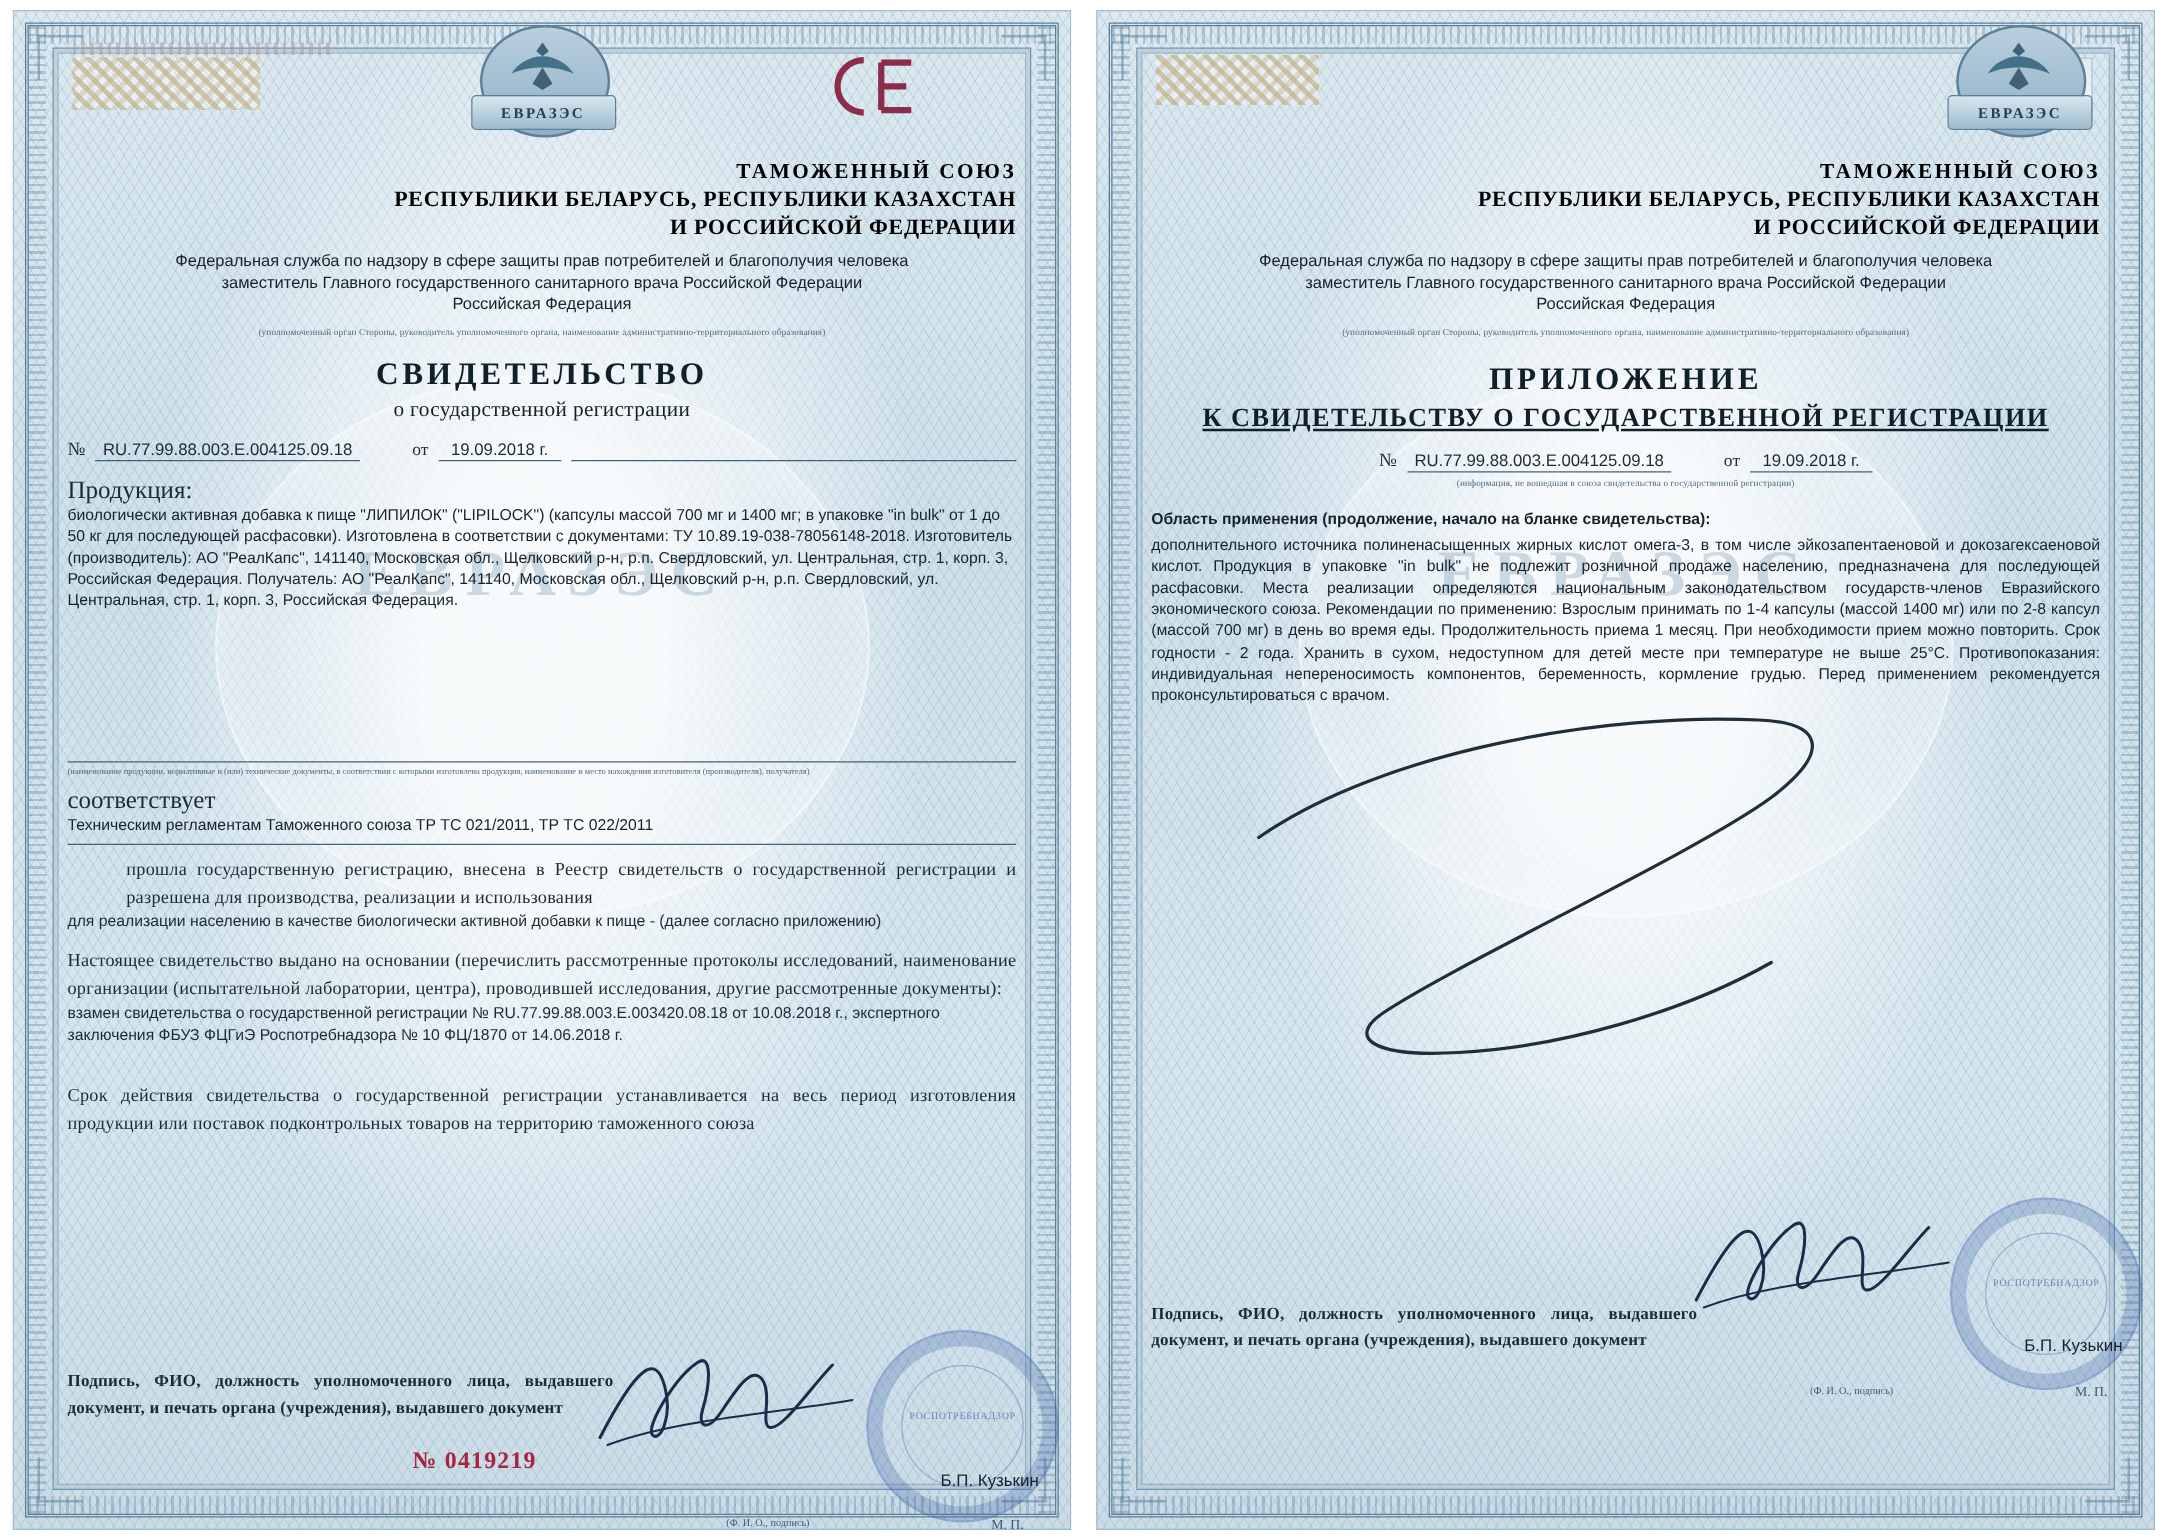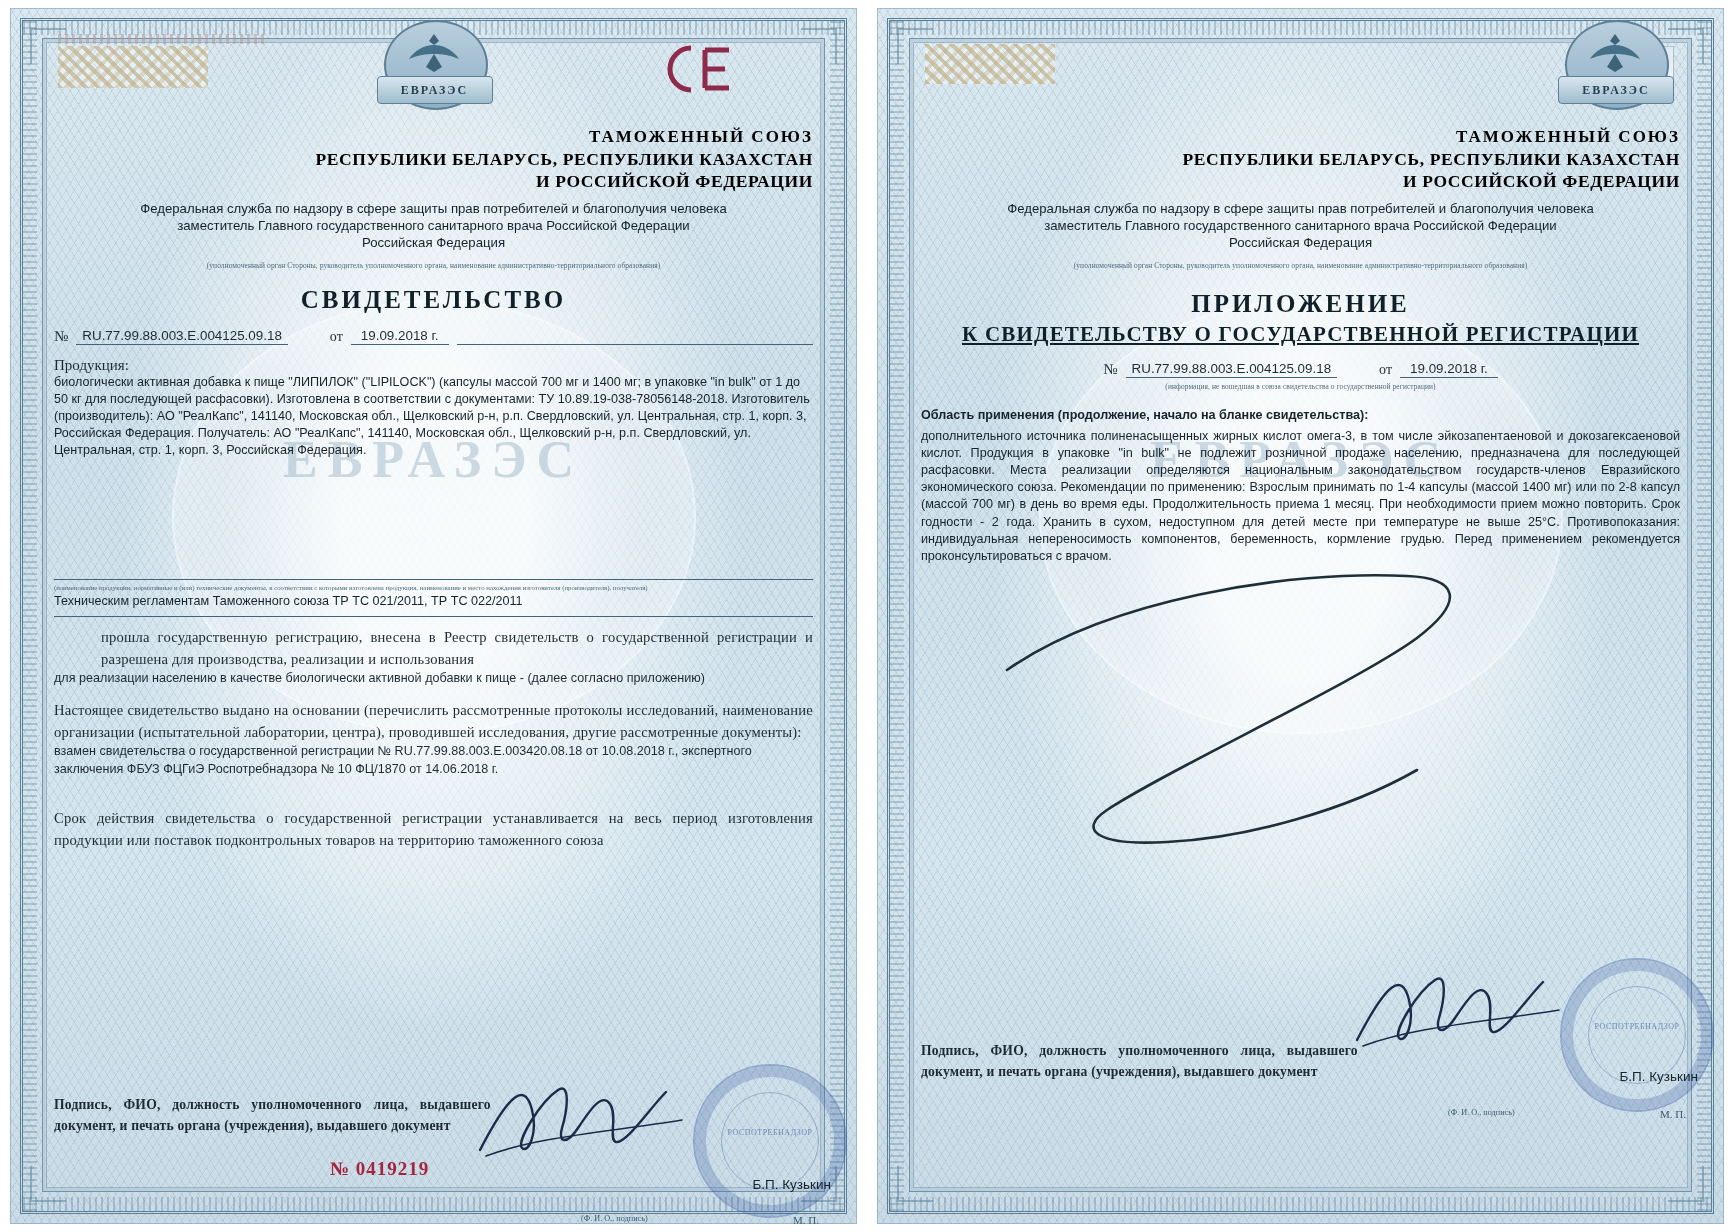--- a/index.html
+++ b/index.html
@@ -130,21 +130,21 @@
     font-family:"Liberation Sans",sans-serif;font-size:13.4px;
     border-bottom:1px solid #41637a;flex:0 0 auto;padding:0 6px 1px 6px;
   }
   .numline .ot{margin-left:34px;font-size:14px;}
   .numline .date{
     font-family:"Liberation Sans",sans-serif;font-size:13.4px;
     border-bottom:1px solid #41637a;padding:0 10px 1px 10px;
   }
   .numline .spacer{flex:1 1 auto;border-bottom:1px solid #41637a;height:14px;}
 
-  .section-label{margin-top:12px;font-size:15px;}
+  .section-label{margin-top:12px;font-size:20px;}
   .body-text{
     font-family:"Liberation Sans",sans-serif;font-size:12.6px;line-height:1.36;
     color:#16232c;text-align:left;
   }
   .caption{font-size:6.8px;color:#4e6a7c;line-height:1.2;margin-top:4px;}
   .rule{border-bottom:1px solid #41637a;height:0;margin-top:2px;}
 
   .serif-para{font-size:14.6px;line-height:1.5;letter-spacing:.2px;text-align:justify;}
   .sans-para{font-family:"Liberation Sans",sans-serif;font-size:12.6px;line-height:1.36;}
 
@@ -224,36 +224,38 @@
     </div>
     <div class="org">
       <div>Федеральная служба по надзору в сфере защиты прав потребителей и благополучия человека</div>
       <div>заместитель Главного государственного санитарного врача Российской Федерации</div>
       <div>Российская Федерация</div>
     </div>
     <div class="tiny-note">(уполномоченный орган Стороны, руководитель уполномоченного органа, наименование административно-территориального образования)</div>
 
     <div class="doc-title">
       <div class="t1">СВИДЕТЕЛЬСТВО</div>
+      <div class="t2">о государственной регистрации</div>
     </div>
 
     <div class="numline">
       <span class="lbl">№</span>
       <span class="val">RU.77.99.88.003.Е.004125.09.18</span>
       <span class="ot">от</span>
       <span class="date">19.09.2018 г.</span>
       <span class="spacer"></span>
     </div>
 
     <div class="section-label">Продукция:</div>
     <div class="body-text">биологически активная добавка к пище "ЛИПИЛОК" ("LIPILOCK") (капсулы массой 700 мг и 1400 мг; в упаковке "in bulk" от 1 до 50 кг для последующей расфасовки). Изготовлена в соответствии с документами: ТУ 10.89.19-038-78056148-2018. Изготовитель (производитель): АО "РеалКапс", 141140, Московская обл., Щелковский р-н, р.п. Свердловский, ул. Центральная, стр. 1, корп. 3, Российская Федерация.  Получатель: АО "РеалКапс", 141140, Московская обл., Щелковский р-н, р.п. Свердловский, ул. Центральная, стр. 1, корп. 3, Российская Федерация.</div>
     <div style="height:118px"></div>
     <div class="rule"></div>
     <div class="caption">(наименование продукции, нормативные и (или) технические документы, в соответствии с которыми изготовлена продукция, наименование и место нахождения изготовителя (производителя), получателя)</div>
 
+    <div class="section-label" style="margin-top:6px;">соответствует</div>
     <div class="body-text">Техническим регламентам Таможенного союза ТР ТС 021/2011, ТР ТС 022/2011</div>
     <div class="rule" style="margin-top:6px;"></div>
 
     <div class="serif-para" style="margin-top:10px;margin-left:47px;">прошла государственную регистрацию, внесена в Реестр свидетельств о государственной регистрации и разрешена для производства, реализации и использования</div>
     <div class="sans-para">для реализации населению в качестве биологически активной добавки к пище - (далее согласно приложению)</div>
 
     <div class="serif-para" style="margin-top:12px;">Настоящее свидетельство выдано на основании (перечислить рассмотренные протоколы исследований, наименование организации (испытательной лаборатории, центра), проводившей исследования, другие рассмотренные документы):</div>
     <div class="sans-para">взамен свидетельства о государственной регистрации № RU.77.99.88.003.Е.003420.08.18 от 10.08.2018 г., экспертного заключения ФБУЗ ФЦГиЭ Роспотребнадзора № 10 ФЦ/1870 от 14.06.2018 г.</div>
 
     <div class="serif-para" style="margin-top:30px;">Срок действия свидетельства о государственной регистрации устанавливается на весь период изготовления продукции или поставок подконтрольных товаров на территорию таможенного союза</div>

